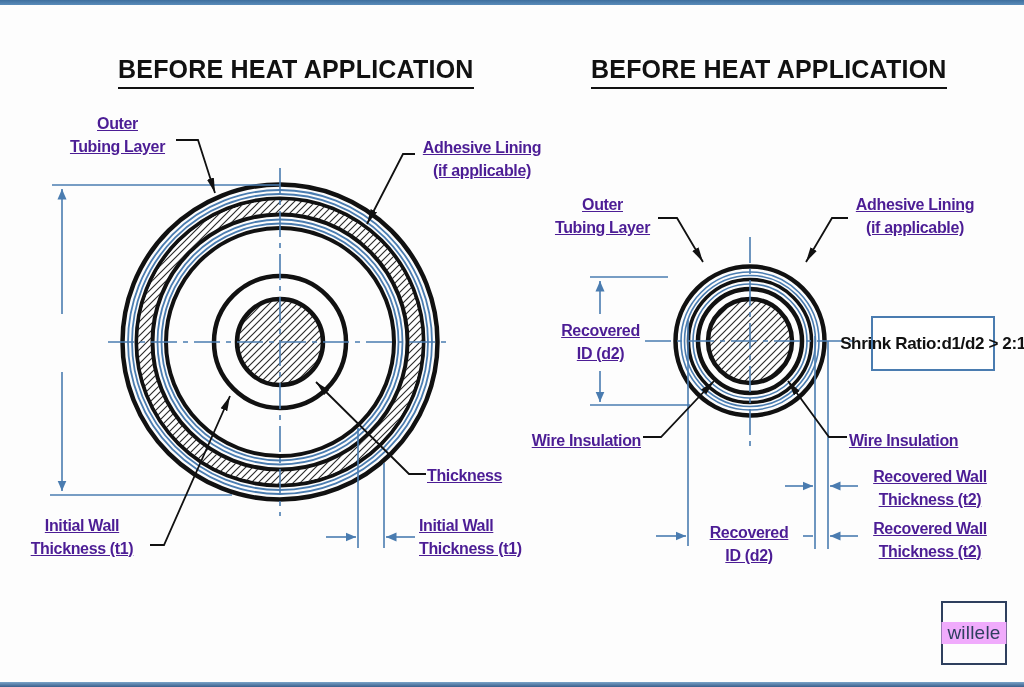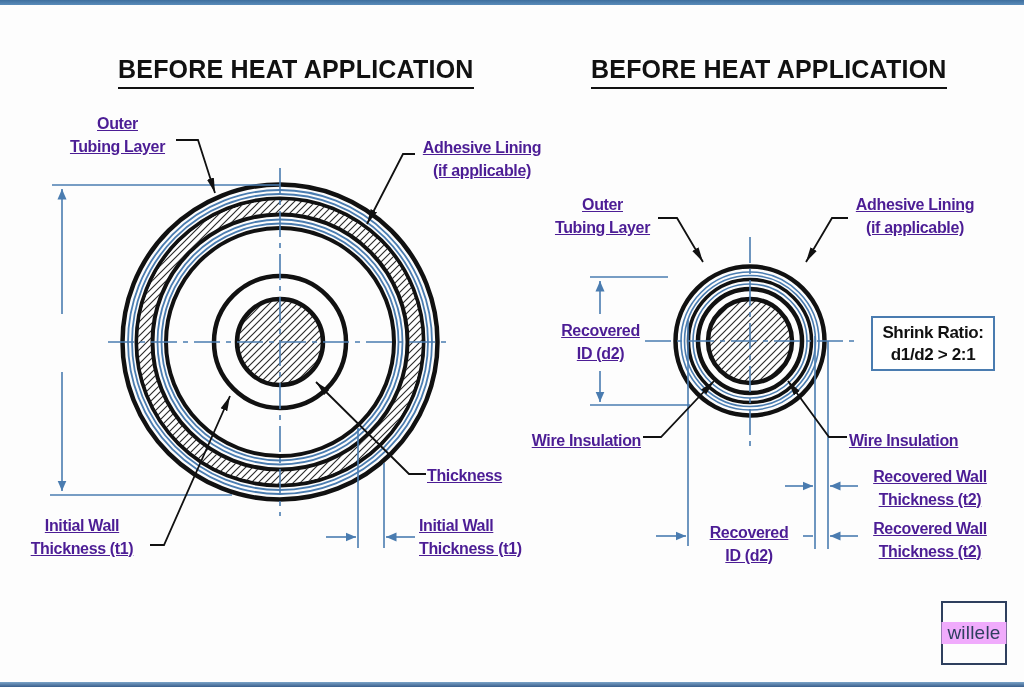--- a/index.html
+++ b/index.html
@@ -18,21 +18,21 @@
   .lbl span{display:block;}
   .title{
     position:absolute;font-weight:700;font-size:25px;line-height:30px;
     letter-spacing:0.2px;color:#111;text-align:center;white-space:nowrap;
   }
   .title span{display:inline-block;border-bottom:2.5px solid #111;padding-bottom:3px;margin-left:8px;}
   .align-left{text-align:left;}
   .align-right{text-align:right;}
   #shrink-box{
     position:absolute;left:871px;top:316px;width:124px;height:55px;box-sizing:border-box;
-    border:2px solid #4a7cb0;background:#fff;display:flex;flex-direction:column;
+    border:2px solid #4a7cb0;background:#fff;display:flex;flex-direction:row;
     align-items:center;justify-content:center;
     font-weight:700;font-size:17px;line-height:22px;letter-spacing:-0.35px;color:#111;
     white-space:nowrap;
   }
   #logo-box{
     position:absolute;left:941px;top:601px;width:66px;height:64px;box-sizing:border-box;
     border:2.5px solid #2e3f5e;background:transparent;
   }
   #logo-box .logo-text{
     position:absolute;left:50%;top:50%;transform:translate(-50%,-50%);

